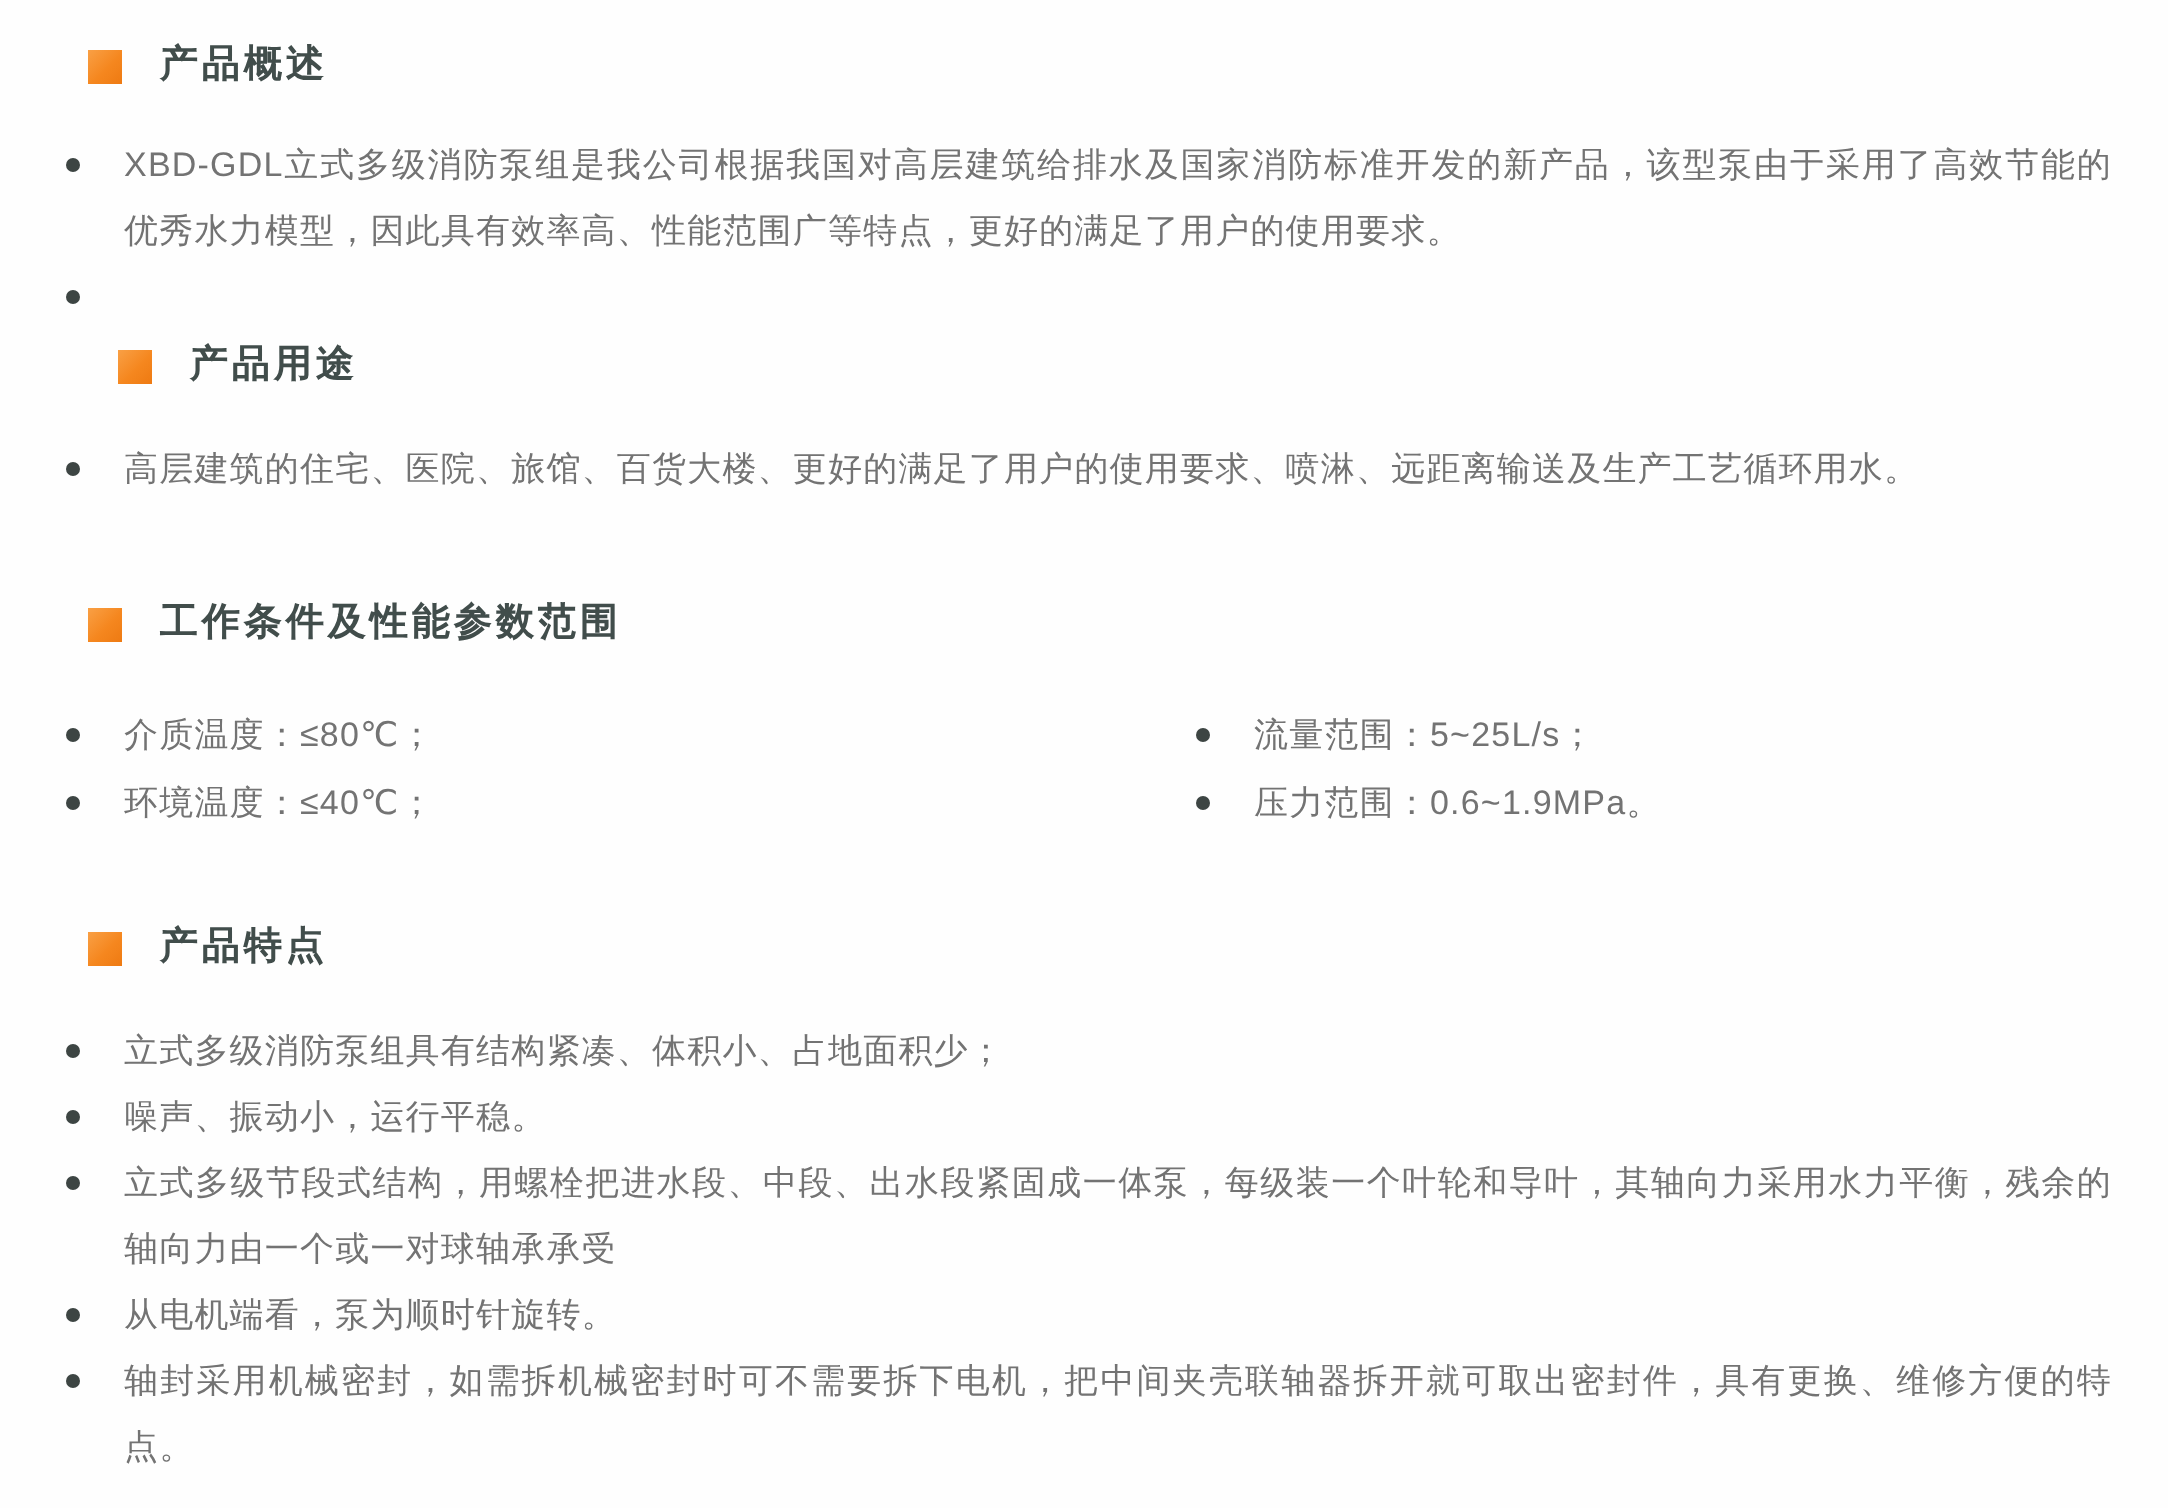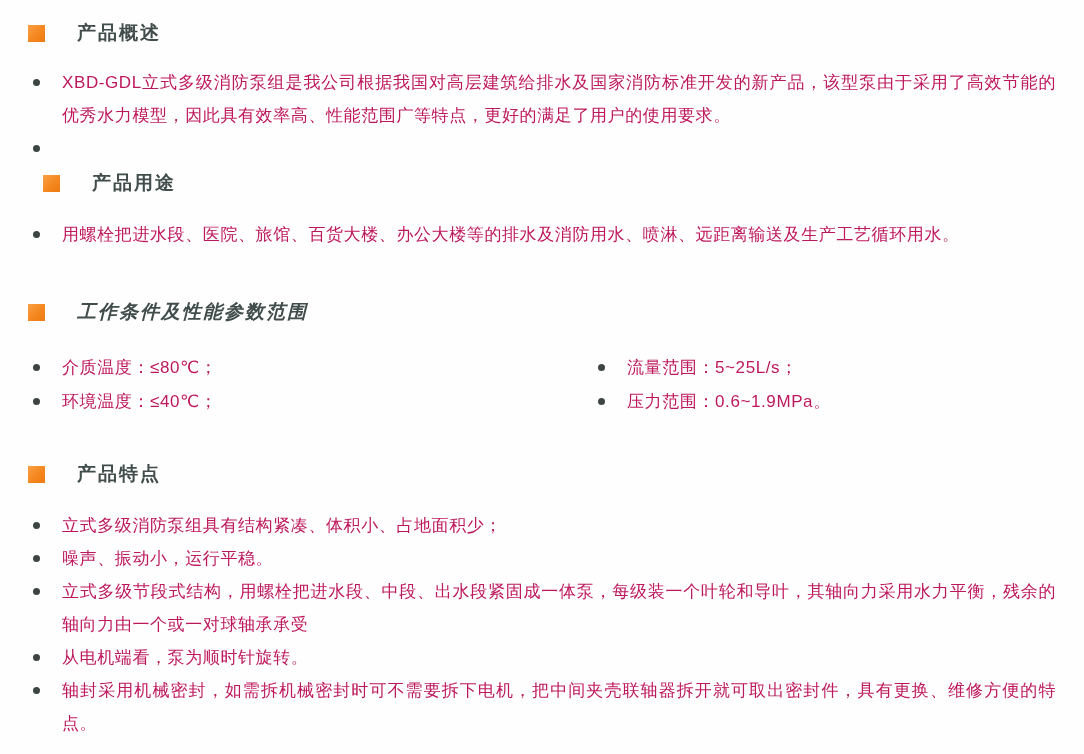--- a/index.html
+++ b/index.html
@@ -6,46 +6,46 @@
   html,body { background:#ffffff; }
   .page {
     position:relative;
     width:1084px; height:754px;
     background:#fefefe;
     padding-top:20px;
     font-family:"Liberation Sans","DejaVu Sans",sans-serif;
     overflow:hidden;
   }
   .sec-head {
-    display:flex; align-items:center; gap:32px;
-    margin-left:28px; height:26px;
+    display:flex; align-items:center; gap:19px;
+    margin-left:44px; height:26px;
   }
   .square {
     width:17px; height:17px; flex:0 0 17px;
     background:linear-gradient(135deg,#f9a045 0%,#f5871f 55%,#ee7a12 100%);
   }
   .sec-title {
     font-size:19px; font-weight:bold; color:#414d4b;
     letter-spacing:2px; line-height:26px; white-space:nowrap;
   }
   .bullets { margin:0 28px 0 32px; }
   .bullet {
     position:relative; padding-left:30px;
     font-size:17px; line-height:33px; letter-spacing:0.6px;
-    color:#be185d; text-align:justify;
+    color:#737373; text-align:justify;
   }
   .dot {
     position:absolute; left:1px; top:13px;
     width:7px; height:7px; border-radius:50%;
     background:#3d4543;
   }
   
   #sec-overview .sec-head { margin-bottom:20px; }
   #sec-usage .sec-head   { margin-top:38px; margin-bottom:22px;padding-left:15px; }
-  #sec-conditions .sec-head { margin-top:48px; margin-bottom:26px;font-style:italic; }
+  #sec-conditions .sec-head { margin-top:48px; margin-bottom:26px; }
   #sec-features .sec-head   { margin-top:42px; margin-bottom:22px; }
   .cond-grid {
     display:grid; grid-template-columns:565px 1fr;
     margin:0 28px 0 32px;
   }
   .cond-grid .bullet { line-height:34px; }
   .cond-grid .dot { top:13px; }
 </style>
 </head>
 <body>
@@ -69,21 +69,21 @@
   </section>
 
   <section id="sec-usage">
     <div class="sec-head">
       <span class="square"></span>
       <h2 class="sec-title">产品用途</h2>
     </div>
     <div class="bullets">
       <div class="bullet">
         <span class="dot"></span>
-        <span>用螺栓把进水段、医院、旅馆、百货大楼、办公大楼等的排水及消防用水、喷淋、远距离输送及生产工艺循环用水。</span>
+        <span>高层建筑的住宅、医院、旅馆、百货大楼、更好的满足了用户的使用要求、喷淋、远距离输送及生产工艺循环用水。</span>
       </div>
     </div>
   </section>
 
   <section id="sec-conditions">
     <div class="sec-head">
       <span class="square"></span>
       <h2 class="sec-title">工作条件及性能参数范围</h2>
     </div>
     <div class="cond-grid">

